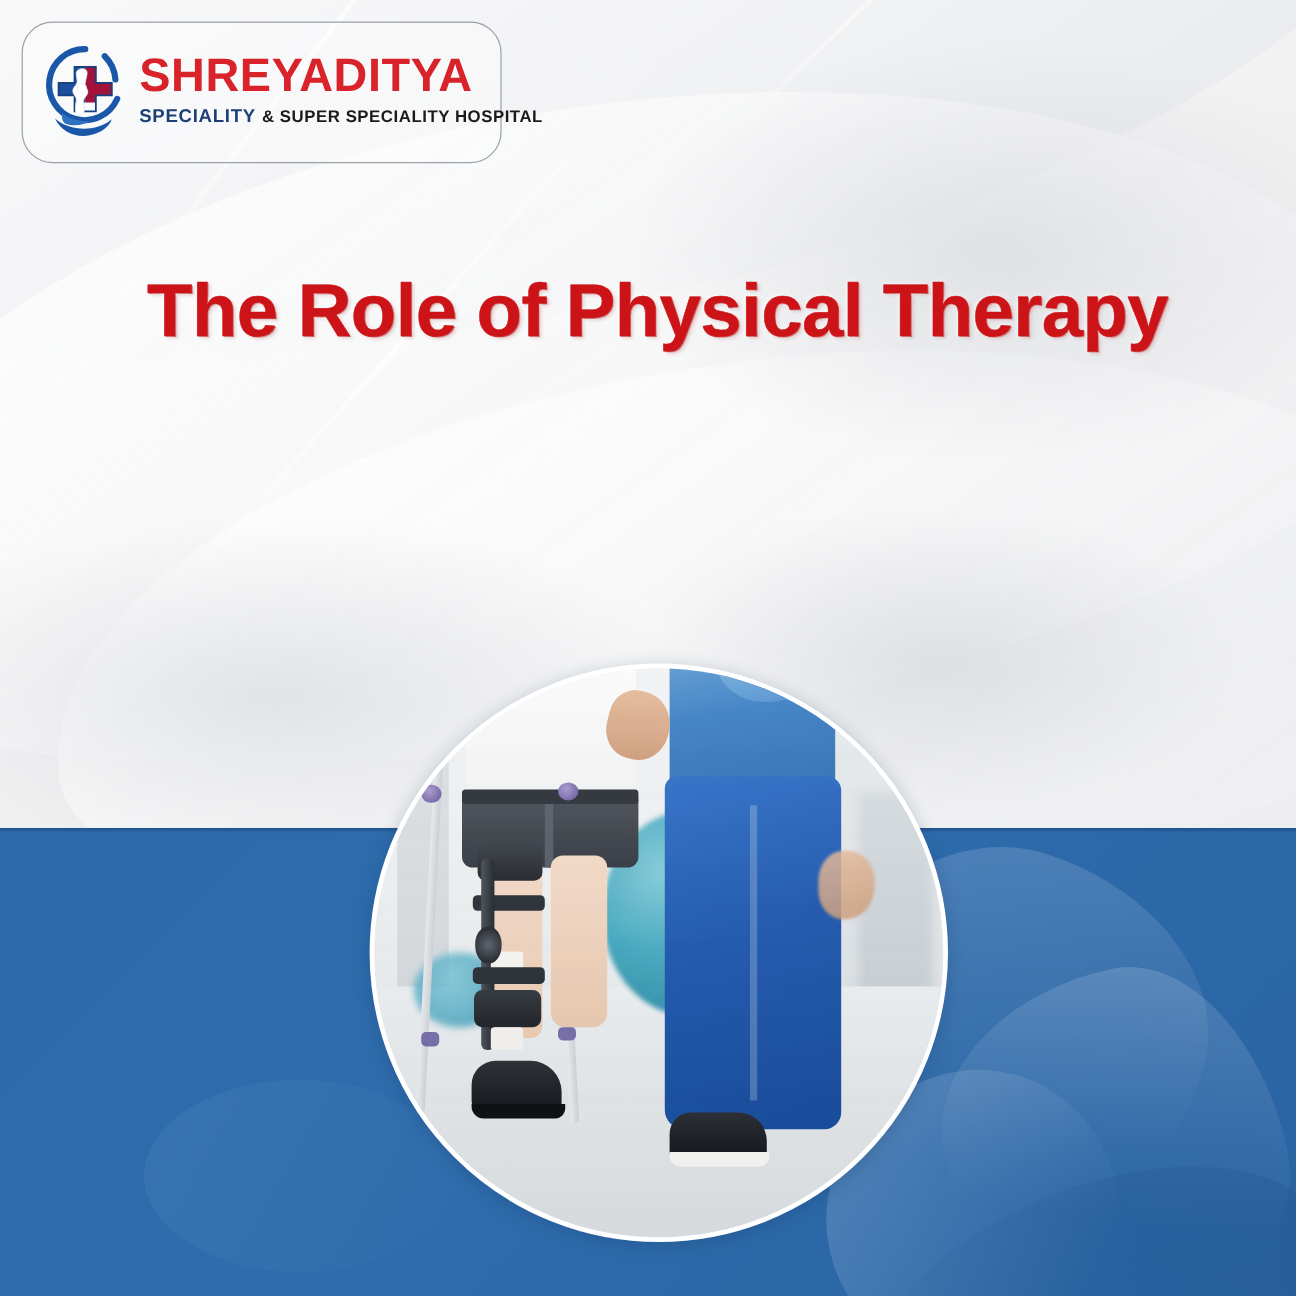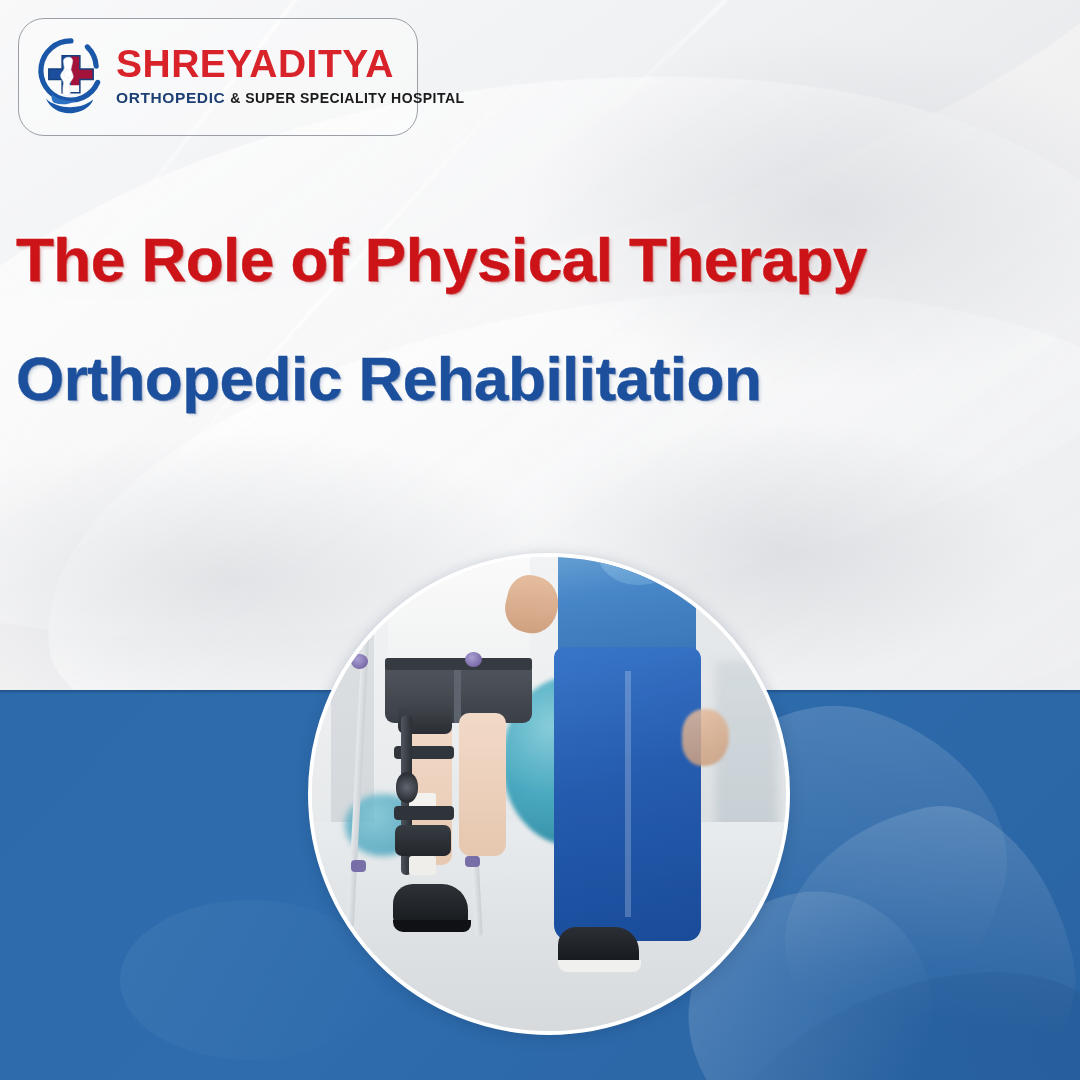--- a/index.html
+++ b/index.html
@@ -174,20 +174,21 @@
     font-weight: 700;
     color: #1a1a1a;
     letter-spacing: 0.45px;
   }
 
   
   .headline {
     position: absolute;
     left: 0; right: 0;
     top: 228px;
+    text-align: center;
     z-index: 5;
     padding-left: 16px;
   }
   .hl-line {
     font-family: "Liberation Sans", sans-serif;
     font-weight: 800;
     line-height: 1.02;
     letter-spacing: -0.5px;
     -webkit-text-stroke: 0.4px currentColor;
   }
@@ -469,29 +470,28 @@
         <path d="M47 28 c4 0 6 3 5 7 l-2 9 c-1 4 3 6 3 10 c0 4 -4 6 -5 10 l1 11 c0 3 -2 5 -5 5 c-3 0 -5 -2 -5 -5 l1 -12 c0 -4 -4 -6 -4 -10 c0 -4 4 -6 5 -10 l-1 -8 c-1 -4 2 -7 7 -7 z" fill="#ffffff" stroke="#dfe4ea" stroke-width="0.8"></path>
         <circle cx="46" cy="50" r="5.5" fill="#ffffff" stroke="#e2e7ec" stroke-width="0.8"></circle>
 
         <path d="M16 84 c10 9 26 13 40 11 c10 -1 18 -5 24 -10 c-3 9 -13 16 -25 18 c-16 3 -32 -4 -39 -19 z" fill="#1b57a8"></path>
         <path d="M24 78 c8 7 20 10 32 9 c-8 5 -19 6 -28 3 c-3 -1 -5 -6 -4 -12 z" fill="#2f72c4"></path>
       </svg>
     </span>
     <span class="logo-text">
       <span class="logo-title">SHREYADITYA</span>
       <span class="logo-sub">
-        <span class="logo-sub-a">ORTHOPEDIC</span>
+        <span class="logo-sub-a">SPECIALITY</span>
         <span class="logo-sub-b">&amp; SUPER SPECIALITY HOSPITAL</span>
       </span>
     </span>
   </div>
 
   <div class="headline">
     <div class="hl-line hl-red">The Role of Physical Therapy</div>
-    <div class="hl-line hl-blue">Orthopedic Rehabilitation</div>
   </div>
 
   <div class="photo-circle">
     <div class="photo-inner">
       <div class="ph-wall"></div>
       <div class="ph-door"></div>
       <div class="ph-bgblur"></div>
       <div class="ph-bgblur2"></div>
       <div class="ph-floor"></div>
       <div class="ph-ball"></div>

